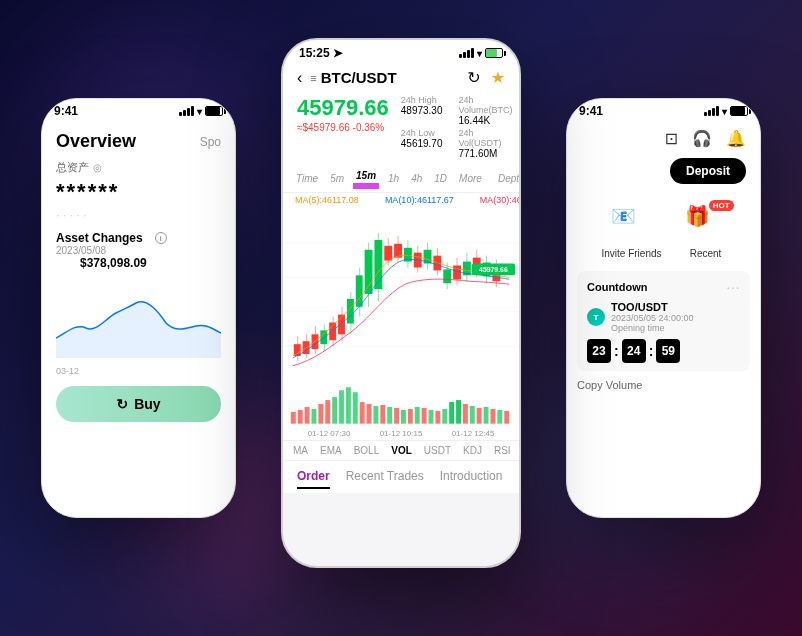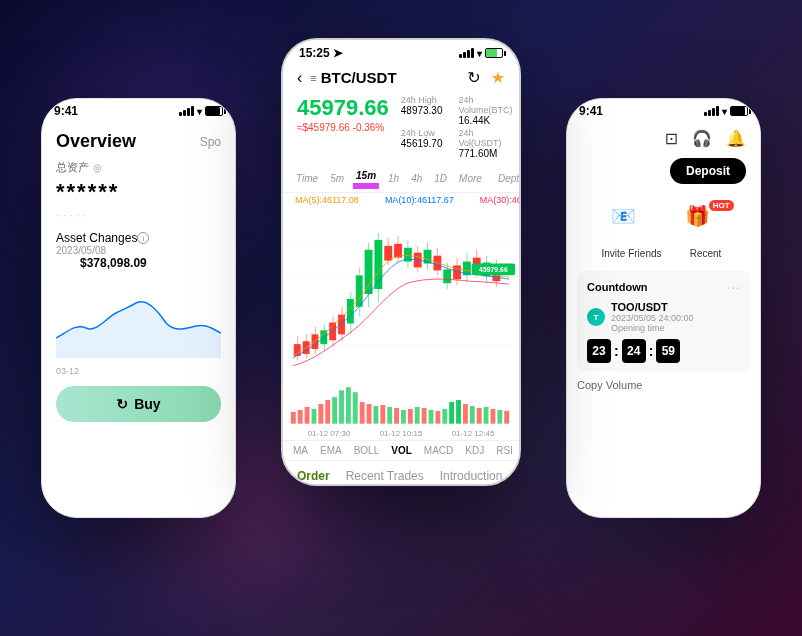--- a/index.html
+++ b/index.html
@@ -39,21 +39,21 @@
       height: 420px;
       left: 20px;
       top: 80px;
       z-index: 1;
       border: 1px solid #e0e0e0;
     }
 
     
     .phone-center {
       width: 240px;
-      height: 448px;
+      height: 530px;
       left: 50%;
       transform: translateX(-50%);
       top: 20px;
       z-index: 3;
       background: #f5f5f7;
       border: 2px solid #d0d0d0;
     }
 
     
     .phone-right {
@@ -99,21 +99,21 @@
     
     .phone-left .status-bar { font-size: 10px; padding: 5px 12px; }
     .phone-left .content { padding: 8px 14px; }
     .left-header { display: flex; justify-content: space-between; align-items: center; margin-bottom: 8px; }
     .overview-title { font-size: 18px; font-weight: 700; color: #000; }
     .spot-tab { font-size: 12px; color: #999; }
     .total-assets-label { font-size: 11px; color: #666; display: flex; align-items: center; gap: 4px; }
     .eye-icon { color: #999; font-size: 10px; }
     .stars-value { font-size: 22px; font-weight: 700; letter-spacing: 2px; color: #000; margin: 4px 0; }
     .stars-sub { font-size: 11px; color: #ccc; letter-spacing: 3px; margin-bottom: 10px; }
-    .asset-changes { font-size: 12px; font-weight: 400; color: #000; display: flex; align-items: center; gap: 0; }
+    .asset-changes { font-size: 12px; font-weight: 700; color: #000; display: flex; align-items: center; gap: 12px; }
     .info-icon { width: 12px; height: 12px; border-radius: 50%; border: 1px solid #999; color: #999; font-size: 8px; display: inline-flex; align-items: center; justify-content: center; }
     .date-label { font-size: 10px; color: #999; }
     .amount-label { font-size: 12px; font-weight: 700; color: #000; margin-bottom: 8px; margin-left: 24px; }
 
     
     .left-chart {
       width: 100%;
       height: 80px;
       position: relative;
       margin-bottom: 8px;
@@ -243,21 +243,21 @@
 
     
     .order-tabs {
       background: #fff;
       display: flex;
       padding: 8px 14px 4px;
       gap: 16px;
       border-top: 1px solid #f0f0f0;
     }
     .order-tab { font-size: 12px; color: #999; cursor: pointer; padding-bottom: 4px; }
-    .order-tab.active { color: #4d7c0f; font-weight: 600; border-bottom: 2px solid #000; }
+    .order-tab.active { color: #a21caf; font-weight: 600; border-bottom: 2px solid #000; }
 
     
     .phone-right .status-bar { font-size: 10px; padding: 5px 12px; }
     .right-content { padding: 0; }
     .right-header {
       display: flex;
       justify-content: flex-end;
       gap: 14px;
       padding: 6px 14px;
       background: #fff;
@@ -604,21 +604,21 @@
       <span>01-12 07:30</span>
       <span>01-12 10:15</span>
       <span>01-12 12:45</span>
     </div>
 
     <div class="indicator-tabs">
       <span class="ind-tab">MA</span>
       <span class="ind-tab">EMA</span>
       <span class="ind-tab">BOLL</span>
       <span class="ind-tab active">VOL</span>
-      <span class="ind-tab">MACD</span>
+      <span class="ind-tab">USDT</span>
       <span class="ind-tab">KDJ</span>
       <span class="ind-tab">RSI</span>
     </div>
 
     <div class="order-tabs">
       <span class="order-tab active">Order</span>
       <span class="order-tab">Recent Trades</span>
       <span class="order-tab">Introduction</span>
     </div>
   </div>

